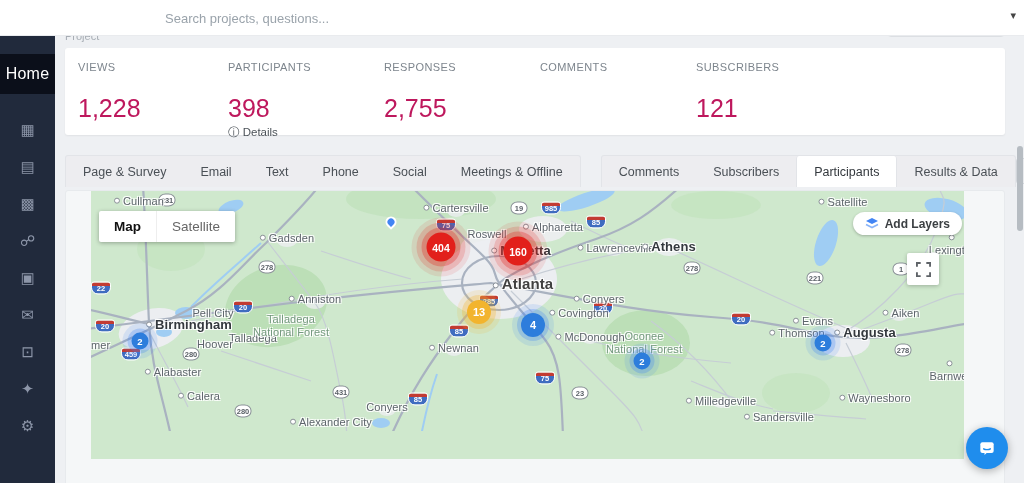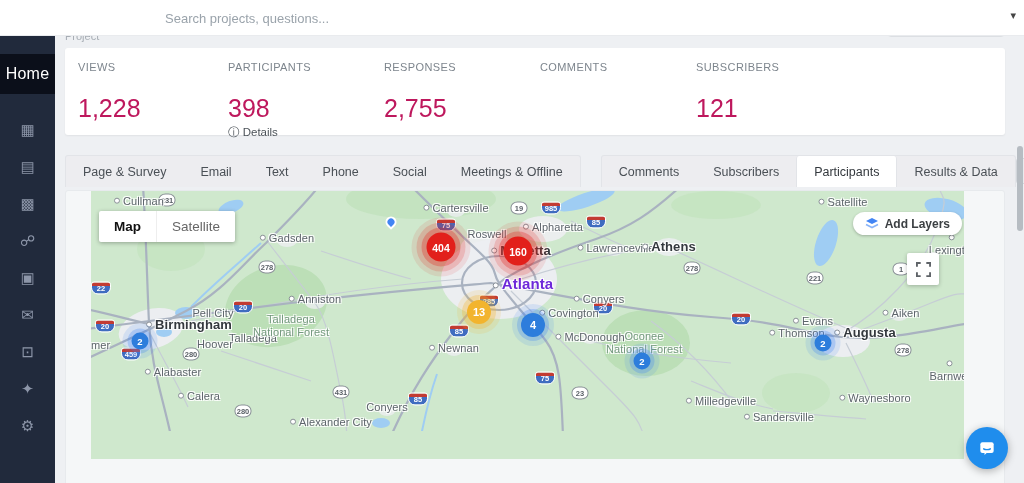--- a/index.html
+++ b/index.html
@@ -67,21 +67,21 @@
   .map { position:relative; margin:0 40px 0 25px; height:268px; background:#cfe8cd; overflow:hidden; cursor:grab; }
   .map-svg { position:absolute; left:0; top:0; }
 
   .lbl { position:absolute; transform:translate(-50%,-50%); font-size:11px; color:#5d646b; z-index:3;
          white-space:pre-line; text-align:center; line-height:1.15; letter-spacing:.1px;
          text-shadow:1px 1px 0 rgba(255,255,255,.9), -1px -1px 0 rgba(255,255,255,.9),
                      1px -1px 0 rgba(255,255,255,.9), -1px 1px 0 rgba(255,255,255,.9); }
   .lbl-dot::before { content:""; display:inline-block; width:4px; height:4px; border:1px solid #8a9097;
                      border-radius:50%; background:#fff; margin-right:3px; vertical-align:1px; }
   .lbl-big { font-size:13px; font-weight:700; color:#33383d; }
-  .lbl-city { font-size:15px; font-weight:700; color:#6d28d9; }
+  .lbl-city { font-size:15px; font-weight:700; color:#404040; }
   .lbl-forest { color:#74987e; }
 
   .shield { position:absolute; transform:translate(-50%,-50%); display:flex; align-items:center;
             justify-content:center; font-weight:700; z-index:2; }
   .sh-i { width:20px; height:13px; font-size:7.5px; color:#fff; border:1px solid #fff; border-radius:3px 3px 7px 7px;
           background:linear-gradient(#c23b33 0 3.5px, #3f6cc0 3.5px); }
   .sh-us { width:17px; height:13px; font-size:7.5px; color:#5a6067; background:#fff; border:1px solid #8a9097;
            border-radius:7px / 6px; }
 
   .marker { position:absolute; transform:translate(-50%,-50%); display:flex; align-items:center;
@@ -269,21 +269,21 @@
       <span class="lbl lbl-dot" style="left: 48px; top: 10px;">Cullman</span>
         <span class="lbl lbl-dot" style="left: 365px; top: 17px;">Cartersville</span>
         <span class="lbl lbl-dot" style="left: 196px; top: 47px;">Gadsden</span>
         <span class="lbl lbl-dot" style="left: 462px; top: 36px;">Alpharetta</span>
         <span class="lbl" style="left: 396px; top: 43px;">Roswell</span>
         <span class="lbl lbl-big lbl-dot" style="left: 430px; top: 60px;">Marietta</span>
         <span class="lbl lbl-dot" style="left: 525px; top: 57px;">Lawrenceville</span>
         <span class="lbl lbl-big lbl-dot" style="left: 578px; top: 56px;">Athens</span>
         <span class="lbl lbl-city lbl-dot" style="left: 432px; top: 93px;">Atlanta</span>
         <span class="lbl lbl-dot" style="left: 508px; top: 108px;">Conyers</span>
-        <span class="lbl lbl-dot" style="left: 478px; top: 122px;">Covington</span>
+        <span class="lbl lbl-dot" style="left: 488px; top: 122px;">Covington</span>
         <span class="lbl lbl-dot" style="left: 499px; top: 146px;">McDonough</span>
         <span class="lbl lbl-dot" style="left: 363px; top: 157px;">Newnan</span>
         <span class="lbl lbl-dot" style="left: 224px; top: 108px;">Anniston</span>
         <span class="lbl" style="left: 122px; top: 122px;">Pell City</span>
         <span class="lbl" style="left: 162px; top: 147px;">Talladega</span>
         <span class="lbl lbl-forest" style="left: 200px; top: 135px;">Talladega
 National Forest</span>
         <span class="lbl lbl-big lbl-dot" style="left: 98px; top: 134px;">Birmingham</span>
         <span class="lbl" style="left: 124px; top: 153px;">Hoover</span>
         <span class="lbl" style="left: -6px; top: 154px;">Bessemer</span>

